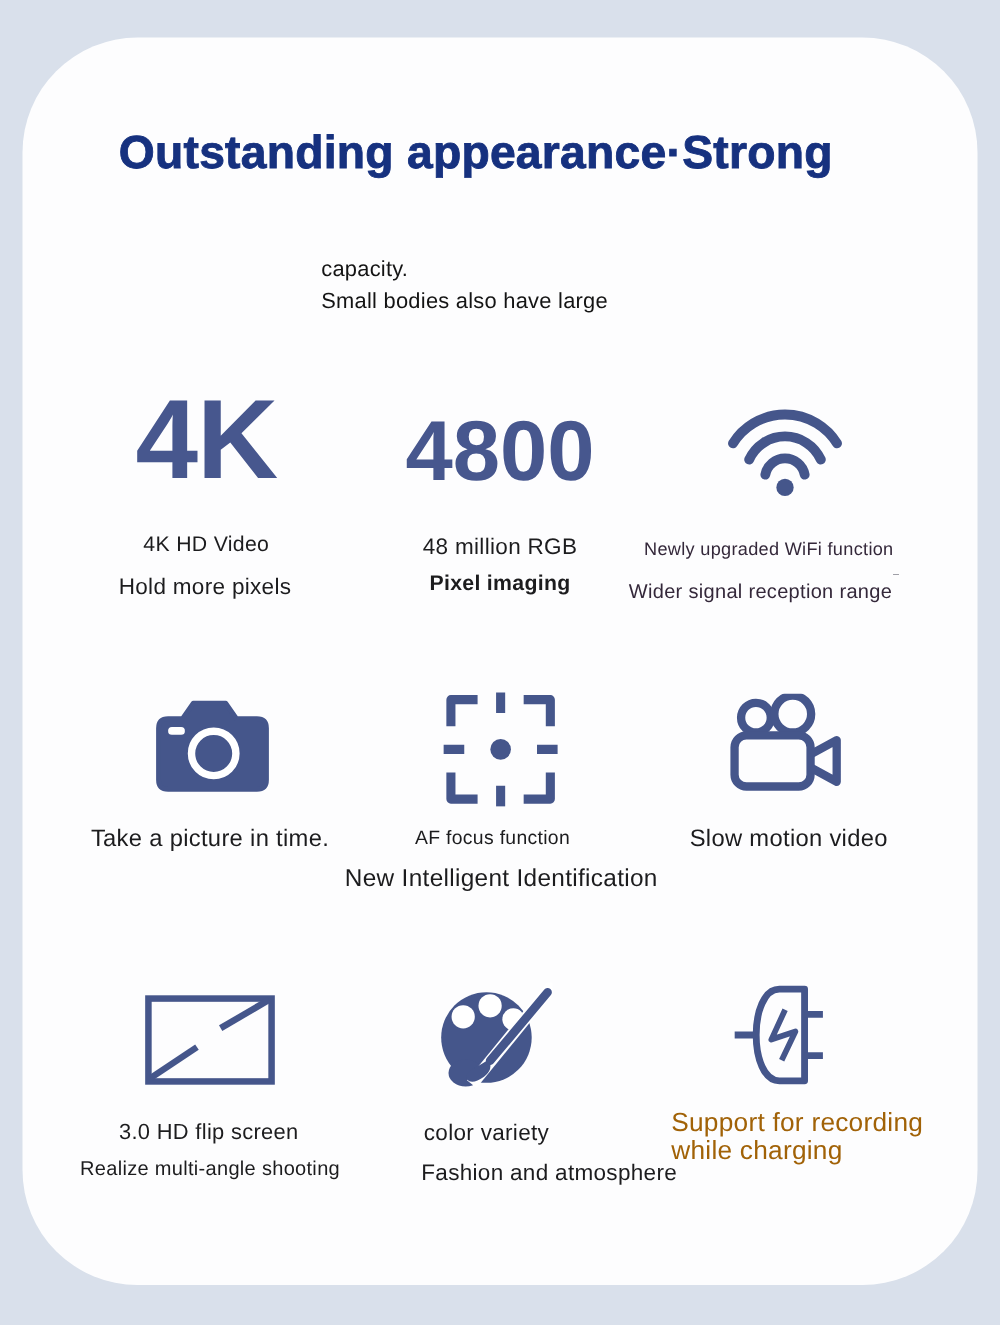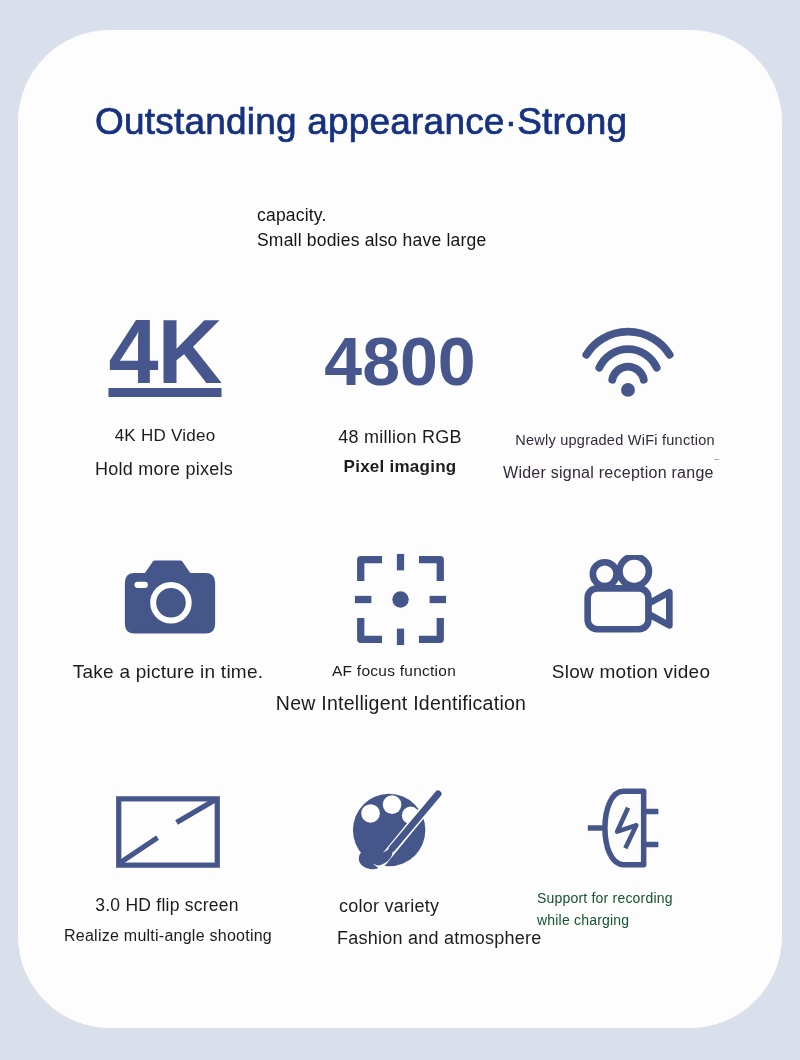--- a/index.html
+++ b/index.html
@@ -9,47 +9,47 @@
     font-family:"Liberation Sans","DejaVu Sans",sans-serif;
     color:#1b1b1d;
   }
   .card{
     position:absolute;left:18px;top:30px;width:764px;height:998px;
     background:#fdfdfe;border-radius:92px;
   }
   .abs{position:absolute;}
   .center{transform:translateX(-50%);white-space:nowrap;text-align:center;}
   .title{
-    font-size:37px;line-height:39px;color:#16317f;font-weight:400;
+    font-size:37px;line-height:39px;color:#16317f;font-weight:700;
     -webkit-text-stroke:0.7px #16317f;letter-spacing:0.2px;
   }
   .subtitle{font-size:17.5px;line-height:25px;color:#141414;letter-spacing:0.2px;}
   .stat{font-weight:bold;color:#47578e;line-height:1;}
   .stat-4k{font-size:90px;letter-spacing:-1px;}
   .stat-4800{font-size:68px;letter-spacing:0px;}
   .lbl{color:#1c1c1e;letter-spacing:0.25px;white-space:nowrap;}
   .wifi-lbl{color:#34283a;}
   .sup-dash{font-size:12px;color:#8f8f98;vertical-align:9px;margin-left:1px;}
   svg{display:block;}
-  .support-block{font-size:14px;line-height:21.5px;letter-spacing:0.2px;color:#14532d;}
+  .support-block{font-size:21px;line-height:21.5px;letter-spacing:0.2px;color:#a16207;}
 </style>
 </head>
 <body>
 
 <div class="card"></div>
 
 <div class="abs title" style="left:95px;top:102px;width:640px;">
   <div>Outstanding appearance·Strong</div>
 </div>
 <div class="abs subtitle" style="left:257px;top:203px;width:300px;">
   <div>capacity.</div>
   <div>Small bodies also have large</div>
 </div>
 
-<div class="abs center stat stat-4k" style="left:165px;top:307px;text-decoration:underline;">4K</div>
+<div class="abs center stat stat-4k" style="left:165px;top:307px;">4K</div>
 <div class="abs center stat stat-4800" style="left:400px;top:327px;">4800</div>
 
 <div class="abs" style="left:581px;top:327px;">
   <svg width="94" height="74" viewBox="0 0 100 80" fill="none" stroke="#45568b" stroke-width="8.5" stroke-linecap="round">
     <path d="M5,30 A53,53 0 0 1 95,30"></path>
     <path d="M19,44 A34,34 0 0 1 81,44"></path>
     <path d="M33,57 A17.3,17.3 0 0 1 67,57"></path>
     <circle cx="50" cy="68" r="7.5" fill="#45568b" stroke="none"></circle>
   </svg>
 </div>

